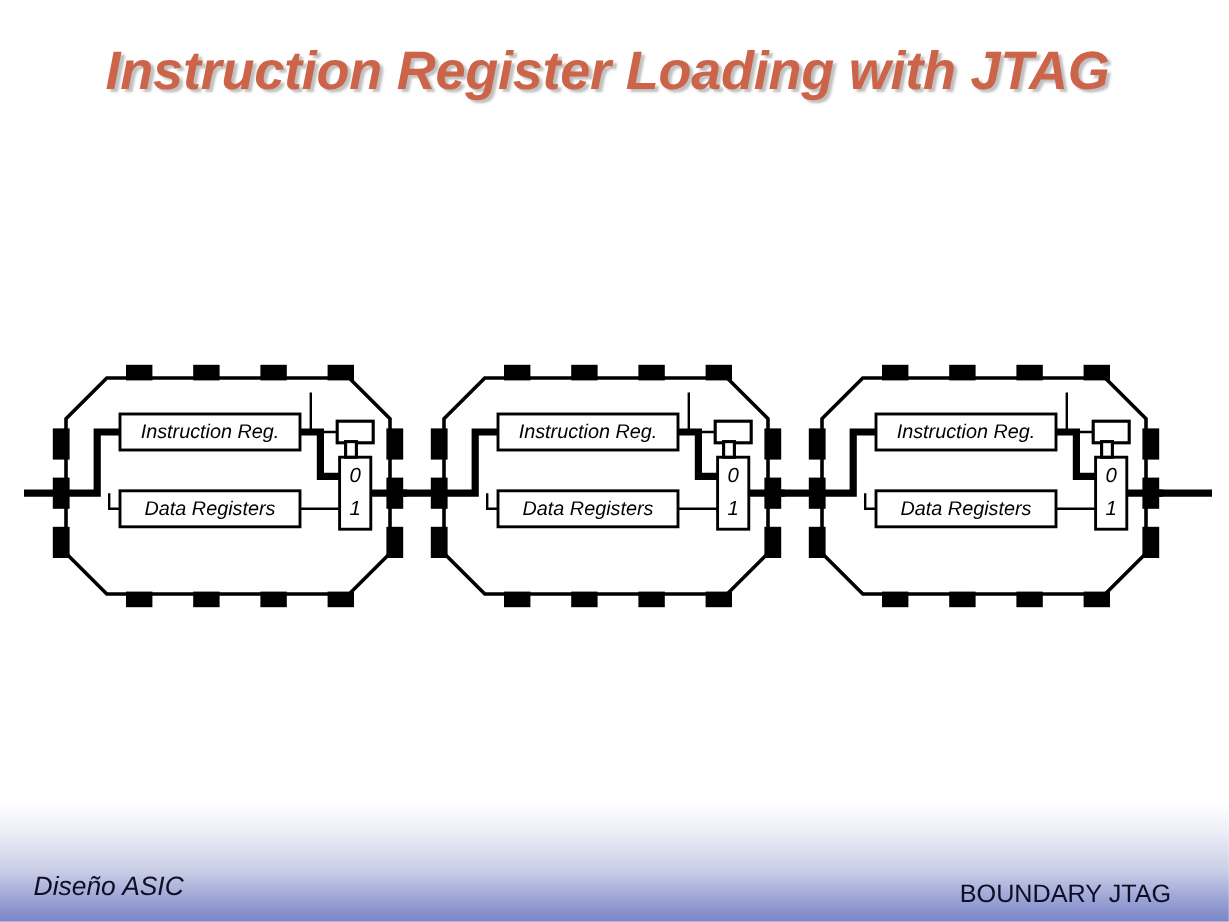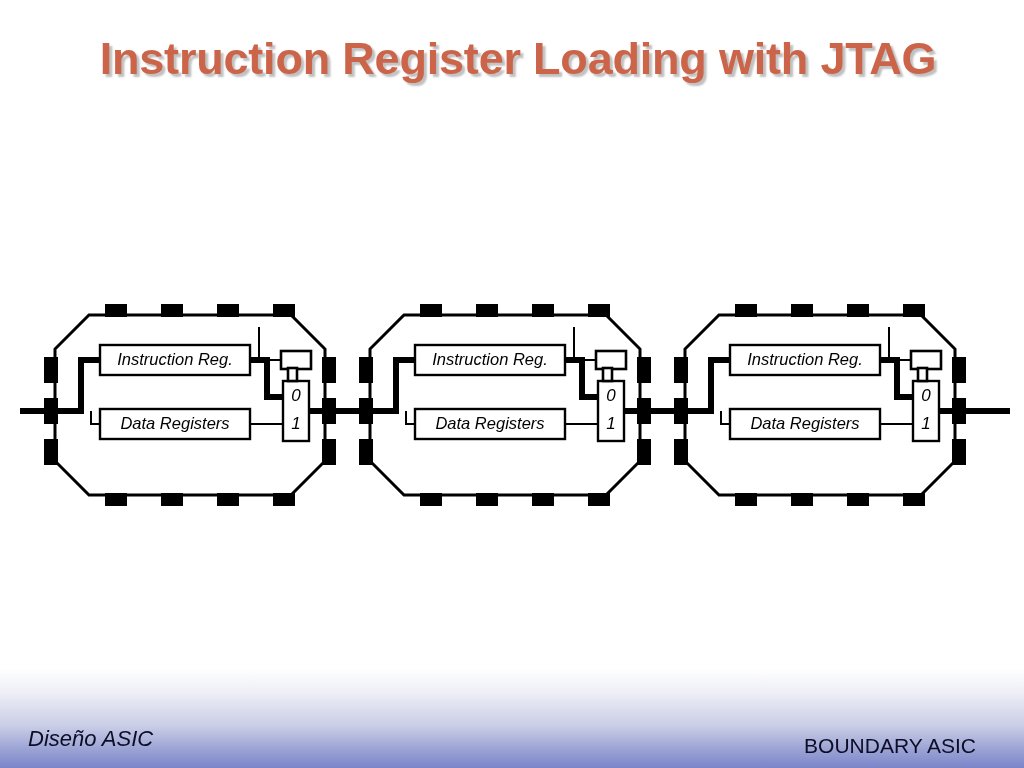--- a/index.html
+++ b/index.html
@@ -18,24 +18,24 @@
 
   
   #slide-title {
     position: absolute;
     left: 88px;
     top: 32px;
     width: 860px;
     font-size: 45px;
     line-height: 1.22;
     font-weight: bold;
+    font-style: italic;
     color: #cb6449;
     text-shadow: 3px 3px 2px rgba(140,140,140,0.55);
     letter-spacing: -0.2px;
-    text-align: center;
   }
 
   
   #diagram-area {
     position: absolute;
     left: 0;
     top: 290px;
     width: 848px;
     height: 240px;
   }
@@ -230,13 +230,13 @@
       </g>
       <path d="M 20 121 L 49 121" class="wire-thick"></path>
       <path d="M 331 121 L 364 121" class="wire-thick"></path>
       <path d="M 646 121 L 679 121" class="wire-thick"></path>
       <path d="M 961 121 L 1010 121" class="wire-thick"></path>
     </svg>
 </div>
 
 <div id="footer-band"></div>
 <div id="footer-left">Diseño ASIC</div>
-<div id="footer-right">BOUNDARY ASIC</div>
+<div id="footer-right">BOUNDARY JTAG</div>
 
 </body></html>

